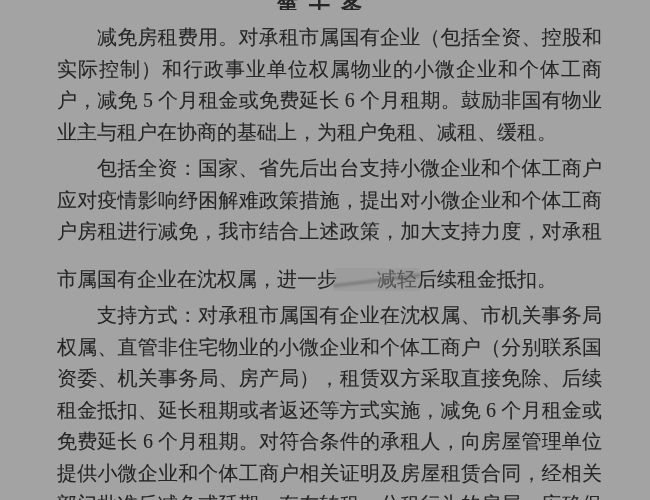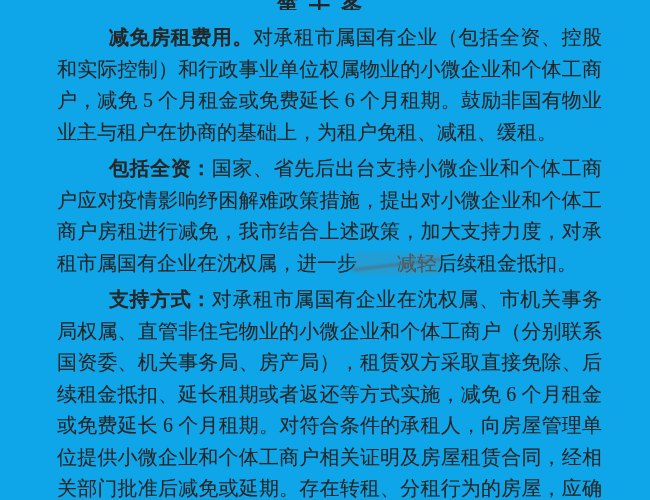--- a/index.html
+++ b/index.html
@@ -4,21 +4,21 @@
 <style>
   html, body {
     margin: 0;
     padding: 0;
     background: #ffffff;
   }
   .page {
     position: relative;
     width: 650px;
     height: 500px;
-    background: #0ea5e9;
+    background: #a3a3a3;
     overflow: hidden;
     font-family: "Liberation Serif", "DejaVu Serif", serif;
     color: #262626;
   }
   
   .heading-clip {
     height: 10px;
     overflow: hidden;
     text-align: center;
   }
@@ -39,27 +39,28 @@
     text-align: justify;
     text-justify: inter-ideograph;
     text-shadow: 0 0 0.5px rgba(60,60,60,0.35);
   }
   p.para {
     margin: 0;
     text-indent: 2em;
   }
   p.para + p.para { margin-top: 5px; }
   p.para.gap { margin-top: 11px; }
-  .lead { font-weight: bold; margin-left: 12px; }
+  .lead { font-weight: normal; }
   
   .smudge {
     position: relative;
     display: inline-block;
     color: #4c4c4c;
     filter: blur(0.7px);
+    margin-top: 16px;
   }
   .smudge::before {
     content: "";
     position: absolute;
     left: -3px; right: -3px; top: 4px; bottom: 4px;
     background: rgba(130,130,130,0.18);
     border-radius: 2px;
   }
   .smudge::after {
     content: "";

